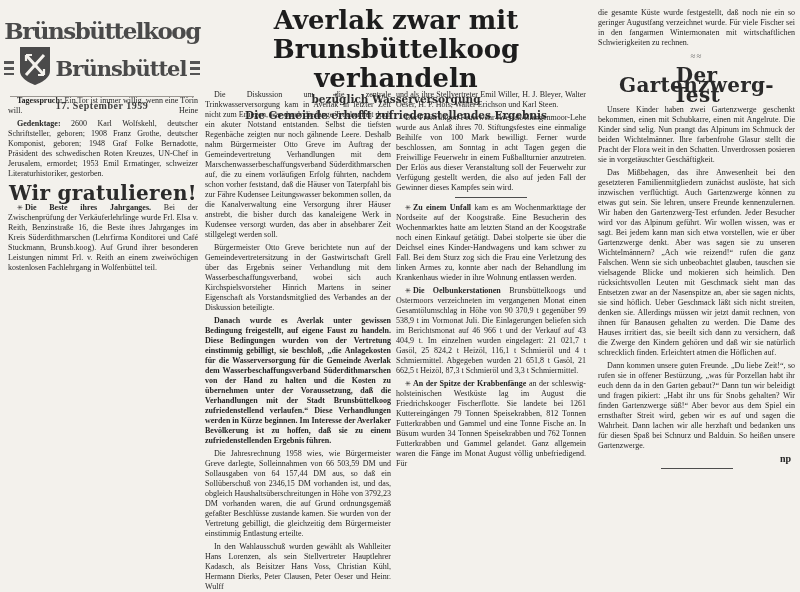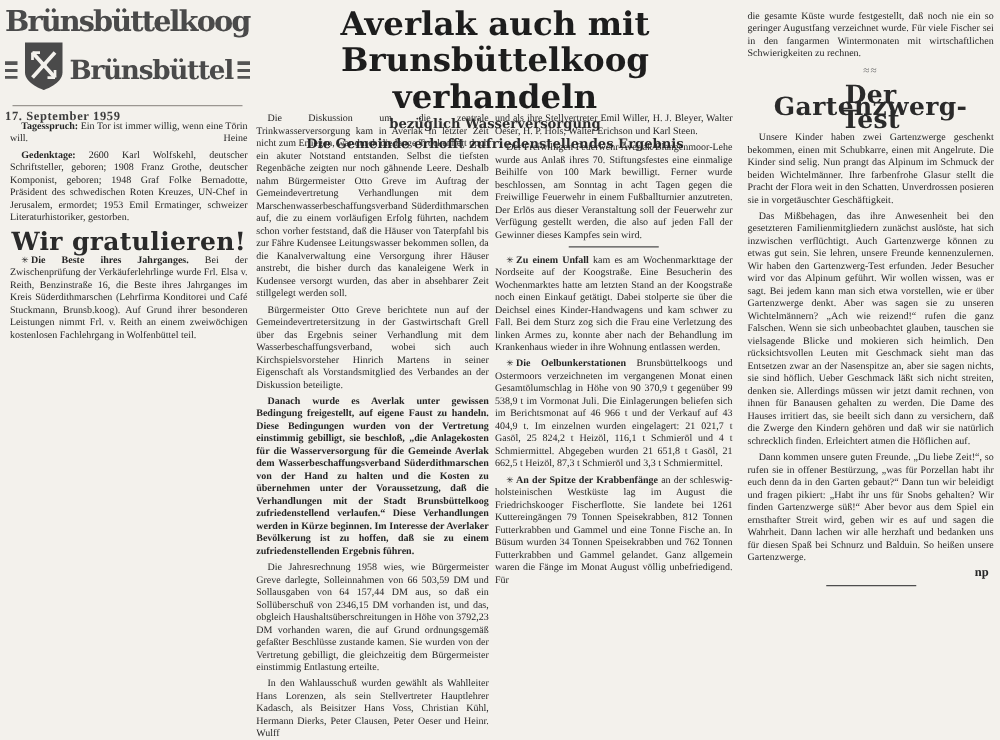--- a/index.html
+++ b/index.html
@@ -1,19 +1,19 @@
 <!DOCTYPE html>
 <html><head>
 <meta charset="utf-8">
 <style>
   html,body{margin:0;padding:0;}
   #page{position:relative;width:800px;height:592px;background:#f3f1ec;overflow:hidden;
         font-family:"Liberation Serif",serif;color:#262626;}
   
-  .masthead{position:absolute;left:4px;top:4px;width:196px;color:#3d3d3d;}
+  .masthead{position:absolute;left:4px;top:17px;width:196px;text-align:center;color:#3d3d3d;}
   .mast1{font-family:"DejaVu Serif",serif;font-weight:bold;font-size:23px;letter-spacing:-1.5px;
          white-space:nowrap;color:#4a4a4a;}
   .mast-row{display:flex;align-items:center;justify-content:center;gap:4px;margin-top:1px;}
   .mast2{font-family:"DejaVu Serif",serif;font-weight:bold;font-size:21px;letter-spacing:-1px;color:#4a4a4a;}
   .flourish{width:22px;height:14px;
             background:repeating-linear-gradient(#555 0 3px,rgba(0,0,0,0) 3px 6px);}
   .mast-rule{border-top:1px solid #9a9691;margin:5px 6px 3px;}
   .dateline{font-weight:bold;font-size:10px;letter-spacing:.5px;}
   
   .bodytxt{font-size:8px;line-height:10px;text-align:justify;}
@@ -72,21 +72,21 @@
     <p class="ind">
       <span class="lead">Gedenktage:</span><span> 2600 Karl Wolfskehl, deutscher Schriftsteller, geboren; 1908 Franz Grothe, deutscher Komponist, geboren; 1948 Graf Folke Bernadotte, Präsident des schwedischen Roten Kreuzes, UN-Chef in Jerusalem, ermordet; 1953 Emil Ermatinger, schweizer Literaturhistoriker, gestorben.</span>
     </p>
     <div class="section-h">Wir gratulieren!</div>
     <p class="ind">
       <span class="star">✳</span><span class="lead">Die Beste ihres Jahrganges.</span><span> Bei der Zwischenprüfung der Verkäuferlehrlinge wurde Frl. Elsa v. Reith, Benzinstraße 16, die Beste ihres Jahrganges im Kreis Süderdithmarschen (Lehrfirma Konditorei und Café Stuckmann, Brunsb.koog). Auf Grund ihrer besonderen Leistungen nimmt Frl. v. Reith an einem zweiwöchigen kostenlosen Fachlehrgang in Wolfenbüttel teil.</span>
     </p>
   </div>
 
   <div class="headline-block">
-    <div class="headline">Averlak auch mit</div>
+    <div class="headline">Averlak zwar mit</div>
     <div class="headline">Brunsbüttelkoog verhandeln</div>
     <div class="subhead" style="margin-top:0;">bezüglich Wasserversorgung</div>
     <div class="subhead">Die Gemeinde erhofft zufriedenstellendes Ergebnis</div>
   </div>
 
   <div id="col1" class="col bodytxt">
     <p class="ind">Die Diskussion um die zentrale Trinkwasserversorgung kam in Averlak in letzter Zeit nicht zum Erliegen, war durch die lange Trockenheit doch ein akuter Notstand entstanden. Selbst die tiefsten Regenbäche zeigten nur noch gähnende Leere. Deshalb nahm Bürgermeister Otto Greve im Auftrag der Gemeindevertretung Verhandlungen mit dem Marschenwasserbeschaffungsverband Süderdithmarschen auf, die zu einem vorläufigen Erfolg führten, nachdem schon vorher feststand, daß die Häuser von Taterpfahl bis zur Fähre Kudensee Leitungswasser bekommen sollen, da die Kanalverwaltung eine Versorgung ihrer Häuser anstrebt, die bisher durch das kanaleigene Werk in Kudensee versorgt wurden, das aber in absehbarer Zeit stillgelegt werden soll.</p>
     <p class="ind">Bürgermeister Otto Greve berichtete nun auf der Gemeindevertretersitzung in der Gastwirtschaft Grell über das Ergebnis seiner Verhandlung mit dem Wasserbeschaffungsverband, wobei sich auch Kirchspielsvorsteher Hinrich Martens in seiner Eigenschaft als Vorstandsmitglied des Verbandes an der Diskussion beteiligte.</p>
     <p class="ind bold-para">Danach wurde es Averlak unter gewissen Bedingung freigestellt, auf eigene Faust zu handeln. Diese Bedingungen wurden von der Vertretung einstimmig gebilligt, sie beschloß, „die Anlagekosten für die Wasserversorgung für die Gemeinde Averlak dem Wasserbeschaffungsverband Süderdithmarschen von der Hand zu halten und die Kosten zu übernehmen unter der Voraussetzung, daß die Verhandlungen mit der Stadt Brunsbüttelkoog zufriedenstellend verlaufen.“ Diese Verhandlungen werden in Kürze beginnen. Im Interesse der Averlaker Bevölkerung ist zu hoffen, daß sie zu einem zufriedenstellenden Ergebnis führen.</p>
     <p class="ind">Die Jahresrechnung 1958 wies, wie Bürgermeister Greve darlegte, Solleinnahmen von 66 503,59 DM und Sollausgaben von 64 157,44 DM aus, so daß ein Sollüberschuß von 2346,15 DM vorhanden ist, und das, obgleich Haushaltsüberschreitungen in Höhe von 3792,23 DM vorhanden waren, die auf Grund ordnungsgemäß gefaßter Beschlüsse zustande kamen. Sie wurden von der Vertretung gebilligt, die gleichzeitig dem Bürgermeister einstimmig Entlastung erteilte.</p>

